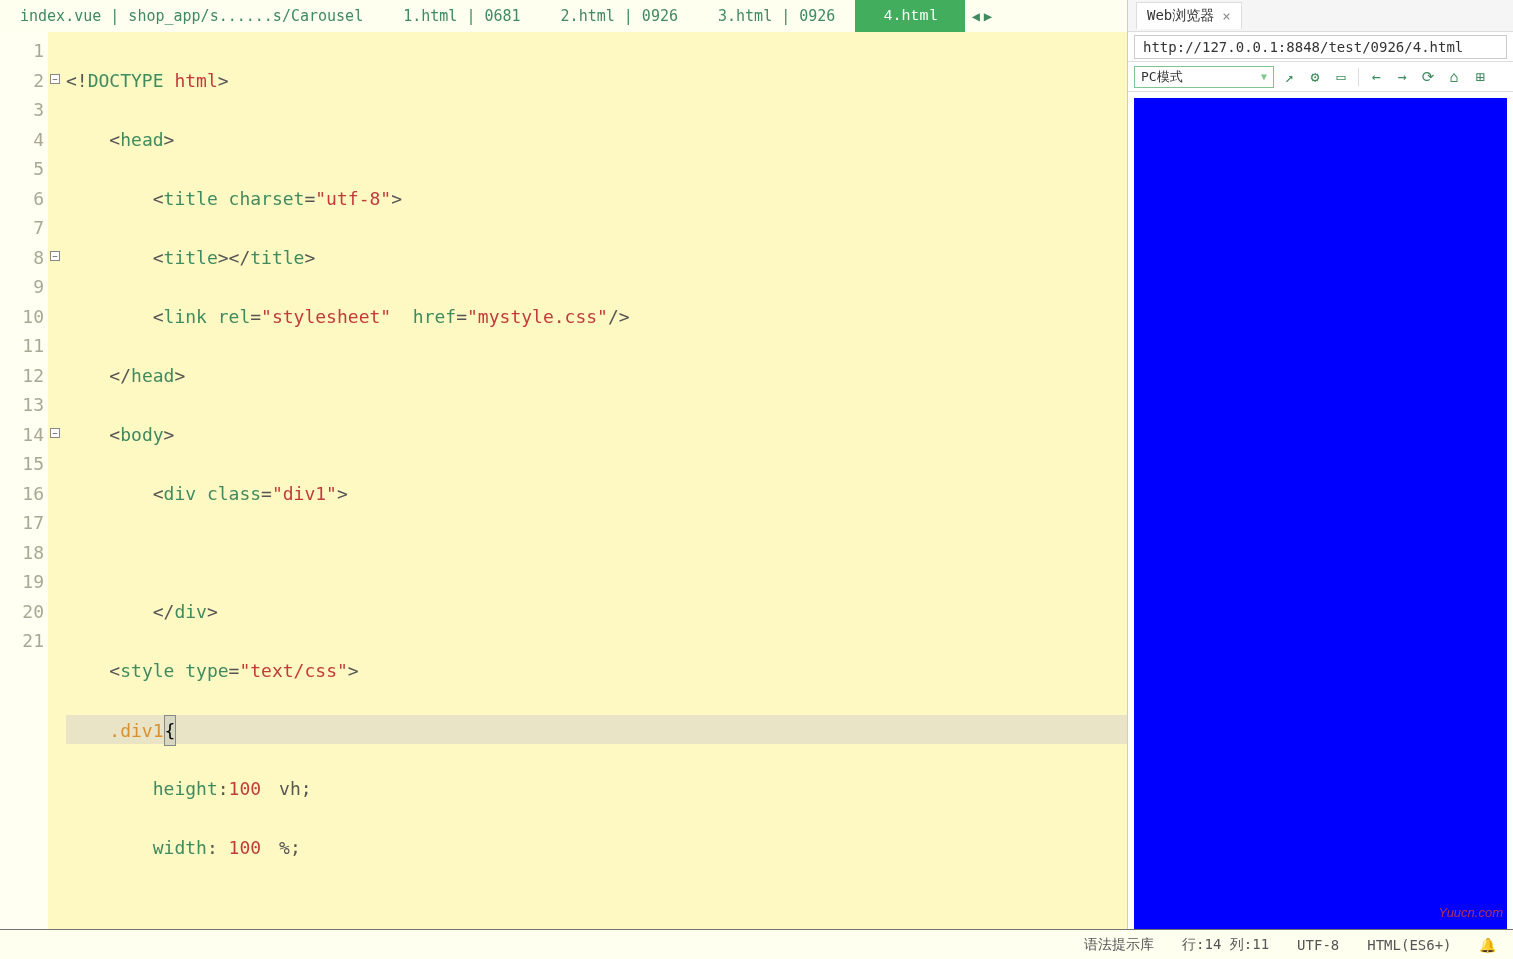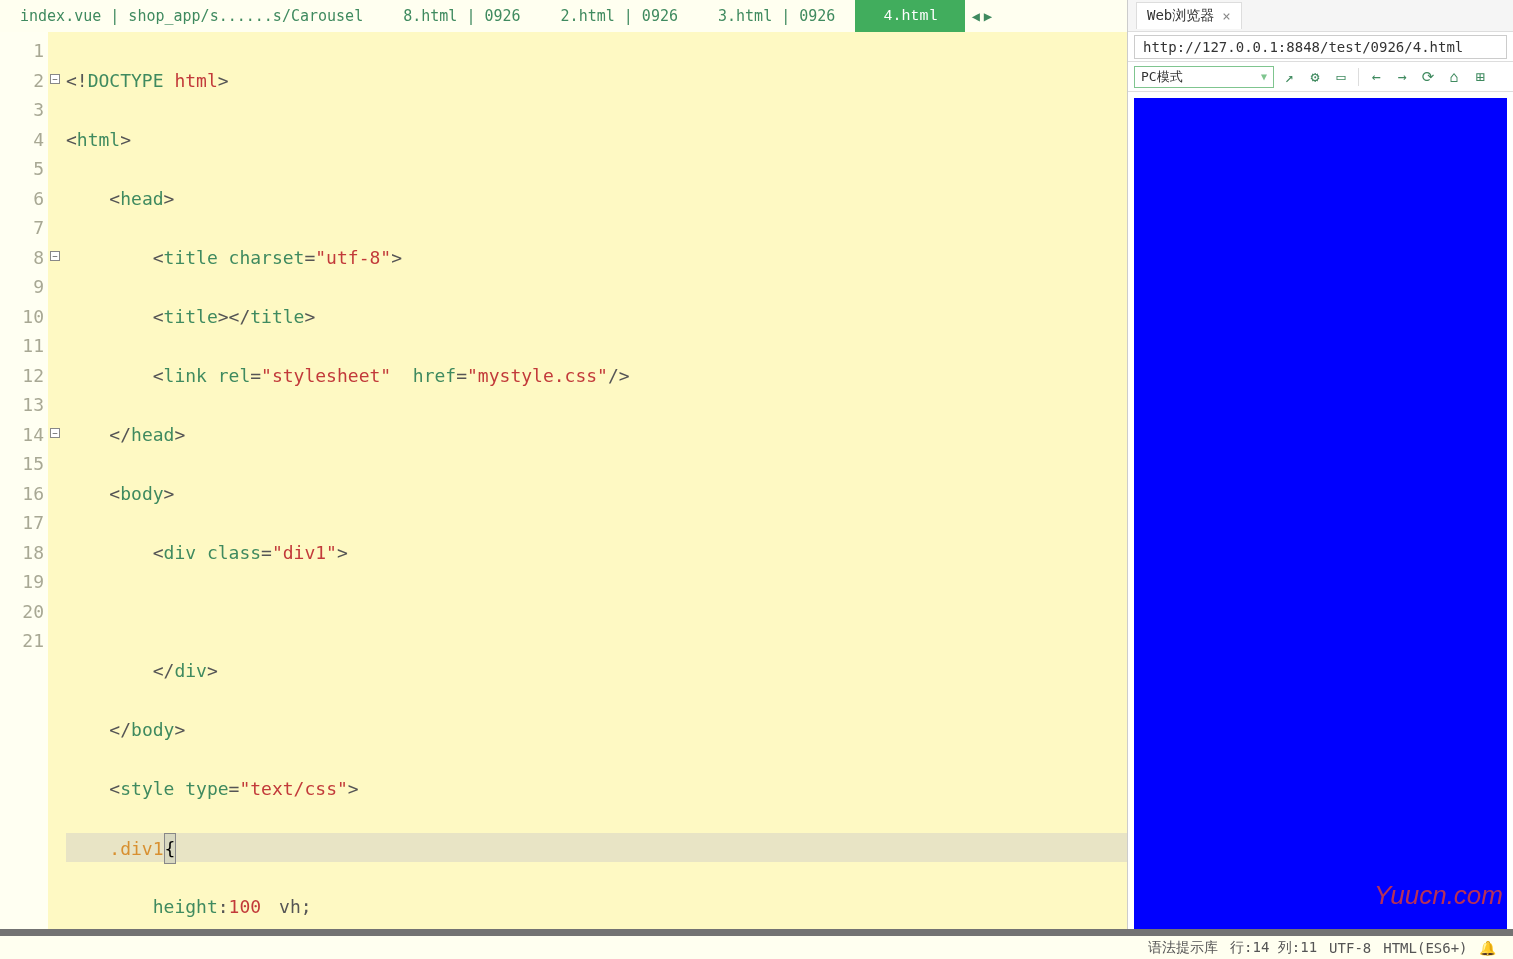--- a/index.html
+++ b/index.html
@@ -182,53 +182,53 @@
   padding: 6px;
   position: relative;
 }
 .preview-inner {
   width: 100%;
   height: 100%;
 }
 .watermark {
   position: absolute;
   right: 10px;
-  bottom: 48px;
+  bottom: 39px;
   color: #d63a3a;
-  font-size: 26px;
+  font-size: 13px;
   font-family: Arial, sans-serif;
   font-style: italic;
   opacity: 0.85;
   pointer-events: none;
 }
 .status-bar {
   position: absolute;
   bottom: 0;
   left: 0;
   right: 0;
   height: 30px;
   background: #fffff0;
-  border-top: 7px solid #737373;
+  border-top: 1px solid #737373;
   display: flex;
   align-items: center;
   justify-content: flex-end;
-  gap: 12px;
+  gap: 28px;
   padding: 0 16px;
   font-size: 14px;
   color: #555;
 }
 .status-bar .bell { color: #888; }
 </style>
 </head>
 <body>
 
 <div class="editor-pane">
   <div class="tab-bar">
     <div class="tab">index.vue | shop_app/s......s/Carousel</div>
-    <div class="tab">8.html | 0926</div>
+    <div class="tab">1.html | 0681</div>
     <div class="tab">2.html | 0926</div>
     <div class="tab">3.html | 0926</div>
     <div class="tab active">4.html</div>
     <div class="tab-nav">
       <span>◀</span>
       <span>▶</span>
     </div>
   </div>
 
   <div class="code-area">
@@ -250,31 +250,29 @@
       <div>15</div>
       <div>16</div>
       <div>17</div>
       <div>18</div>
       <div>19</div>
       <div>20</div>
       <div>21</div>
     </div>
     <div class="code-lines">
 <div class="line"><span class="tok-punct">&lt;!</span><span class="tok-tag">DOCTYPE </span><span class="tok-doctype-kw">html</span><span class="tok-punct">&gt;</span></div>
-<div class="line"><span class="tok-punct">&lt;</span><span class="tok-tag">html</span><span class="tok-punct">&gt;</span></div>
 <div class="line">    <span class="tok-punct">&lt;</span><span class="tok-tag">head</span><span class="tok-punct">&gt;</span></div>
 <div class="line">        <span class="tok-punct">&lt;</span><span class="tok-tag">title </span><span class="tok-attr">charset</span><span class="tok-punct">=</span><span class="tok-val">"utf-8"</span><span class="tok-punct">&gt;</span></div>
 <div class="line">        <span class="tok-punct">&lt;</span><span class="tok-tag">title</span><span class="tok-punct">&gt;&lt;/</span><span class="tok-tag">title</span><span class="tok-punct">&gt;</span></div>
 <div class="line">        <span class="tok-punct">&lt;</span><span class="tok-tag">link </span><span class="tok-attr">rel</span><span class="tok-punct">=</span><span class="tok-val">"stylesheet"</span><span>  </span><span class="tok-attr">href</span><span class="tok-punct">=</span><span class="tok-val">"mystyle.css"</span><span class="tok-punct">/&gt;</span></div>
 <div class="line">    <span class="tok-punct">&lt;/</span><span class="tok-tag">head</span><span class="tok-punct">&gt;</span></div>
 <div class="line">    <span class="tok-punct">&lt;</span><span class="tok-tag">body</span><span class="tok-punct">&gt;</span></div>
 <div class="line">        <span class="tok-punct">&lt;</span><span class="tok-tag">div </span><span class="tok-attr">class</span><span class="tok-punct">=</span><span class="tok-val">"div1"</span><span class="tok-punct">&gt;</span></div>
 <div class="line">            </div>
 <div class="line">        <span class="tok-punct">&lt;/</span><span class="tok-tag">div</span><span class="tok-punct">&gt;</span></div>
-<div class="line">    <span class="tok-punct">&lt;/</span><span class="tok-tag">body</span><span class="tok-punct">&gt;</span></div>
 <div class="line">    <span class="tok-punct">&lt;</span><span class="tok-tag">style </span><span class="tok-attr">type</span><span class="tok-punct">=</span><span class="tok-val">"text/css"</span><span class="tok-punct">&gt;</span></div>
 <div class="line highlight">    <span class="tok-sel">.div1</span><span class="caret-box">{</span></div>
 <div class="line">        <span class="tok-prop">height</span><span class="tok-punct">:</span><span class="tok-num">100</span><span class="tok-unit">vh</span><span class="tok-punct">;</span></div>
 <div class="line">        <span class="tok-prop">width</span><span class="tok-punct">: </span><span class="tok-num">100</span><span class="tok-unit">%</span><span class="tok-punct">;</span></div>
 
 
 
 
 
     </div>

